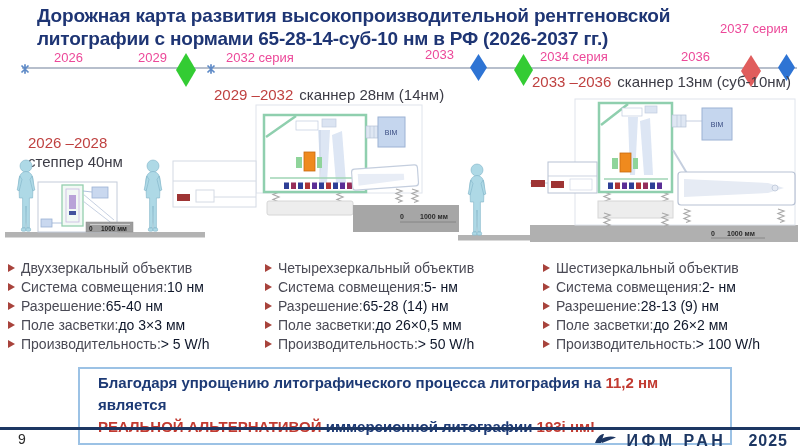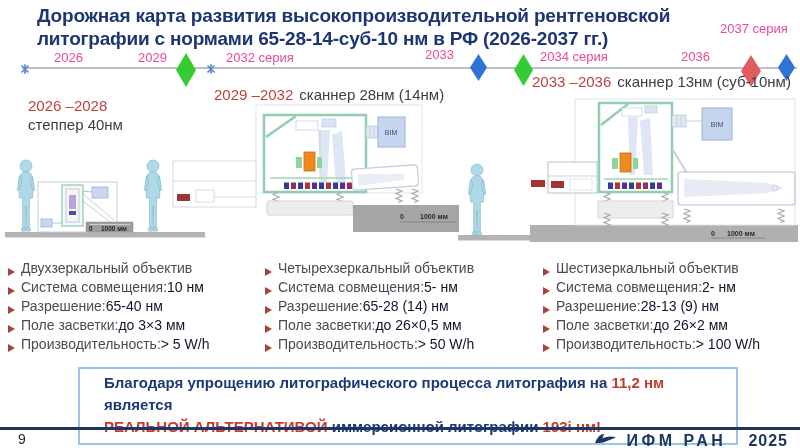--- a/index.html
+++ b/index.html
@@ -13,34 +13,34 @@
   .tl-label{position:absolute;font-size:13px;color:#ec4899;white-space:nowrap;}
   .diamond{position:absolute;clip-path:polygon(50% 0,100% 50%,50% 100%,0 50%);}
   .d-green{background:#33cc33;}
   .d-blue{background:#2e74d4;}
   .d-red{background:#e05d5d;}
   .tl-x{position:absolute;width:12px;height:12px;}
   
   .caption{position:absolute;font-size:15px;white-space:nowrap;color:#3c3c46;}
   .caption .period{color:#bf4140;}
   .caption .mname{margin-left:6px;}
-  .cap-left{line-height:19px;}
+  .cap-left{line-height:19px;margin-top:37px;}
   
   #machines{position:absolute;left:0;top:95px;}
   #machines text{font-family:"Liberation Sans",sans-serif;}
   
   .spec-col{position:absolute;top:261px;}
-  .spec-row{display:flex;align-items:flex-end;margin-bottom:4.5px;font-size:14px;
+  .spec-row{display:flex;align-items:flex-start;margin-bottom:4.5px;font-size:14px;
             line-height:14.5px;color:#4a4a55;white-space:nowrap;}
   .blt{width:0;height:0;border-left:7px solid #a8433c;border-top:4px solid transparent;
        border-bottom:4px solid transparent;display:inline-block;margin:3px 6px 0 0;flex:0 0 auto;}
   .val{color:#0f172a;}
   
   .banner{position:absolute;left:78px;top:367px;width:620px;border:2px solid #9cc2e5;
-          background:#fff;padding:3px 12px 5px 24px;font-size:15px;font-weight:bold;
+          background:#fff;padding:3px 12px 5px 18px;font-size:15px;font-weight:bold;
           color:#1d3a75;line-height:22px;}
   .banner .red{color:#c23b32;}
   
   .foot-rule{position:absolute;left:0;top:427px;width:800px;height:3px;background:#1d3763;}
   .page-num{position:absolute;left:18px;top:431px;font-size:14px;color:#2a2a2a;}
   .foot-right{position:absolute;right:12px;top:432px;display:flex;
               color:#1d3763;font-size:16px;font-weight:bold;}
   .foot-org{letter-spacing:3.5px;margin-left:10px;}
   .foot-year{margin-left:22px;letter-spacing:1px;}
 </style>

